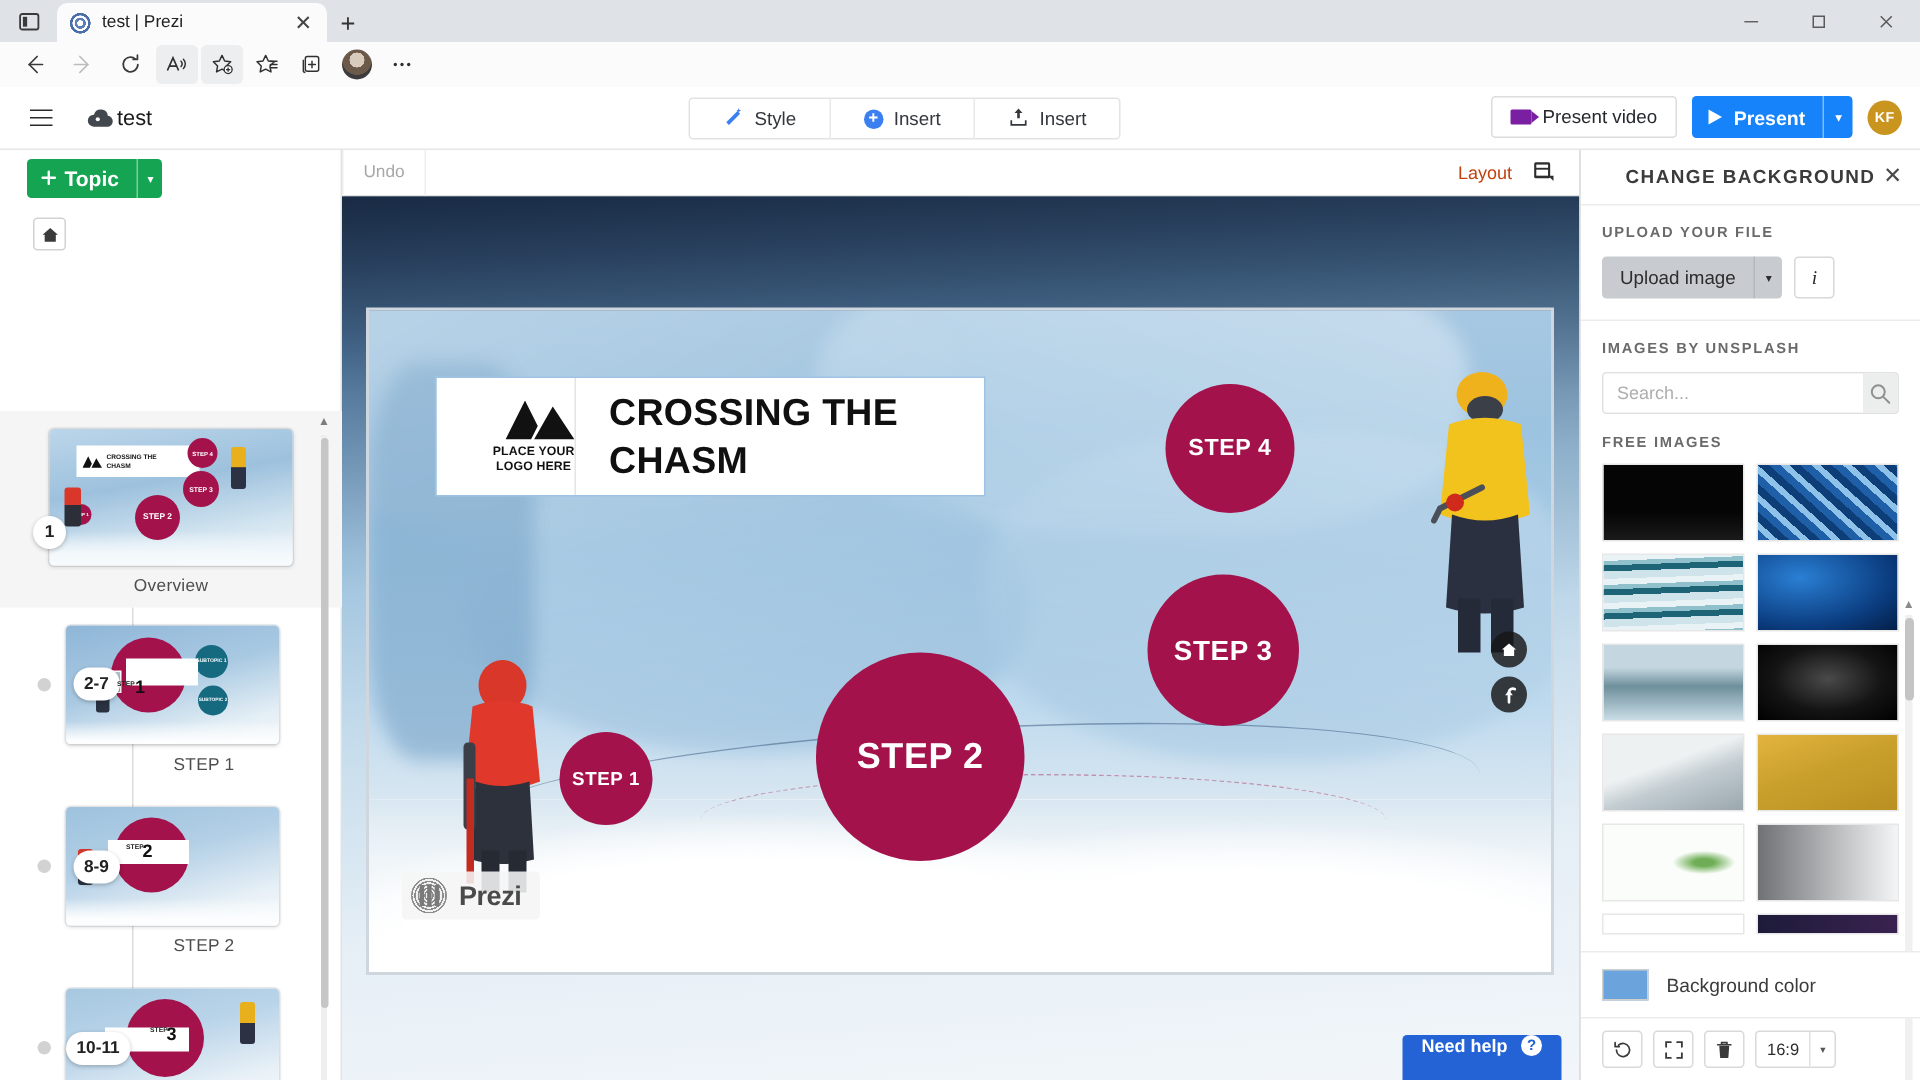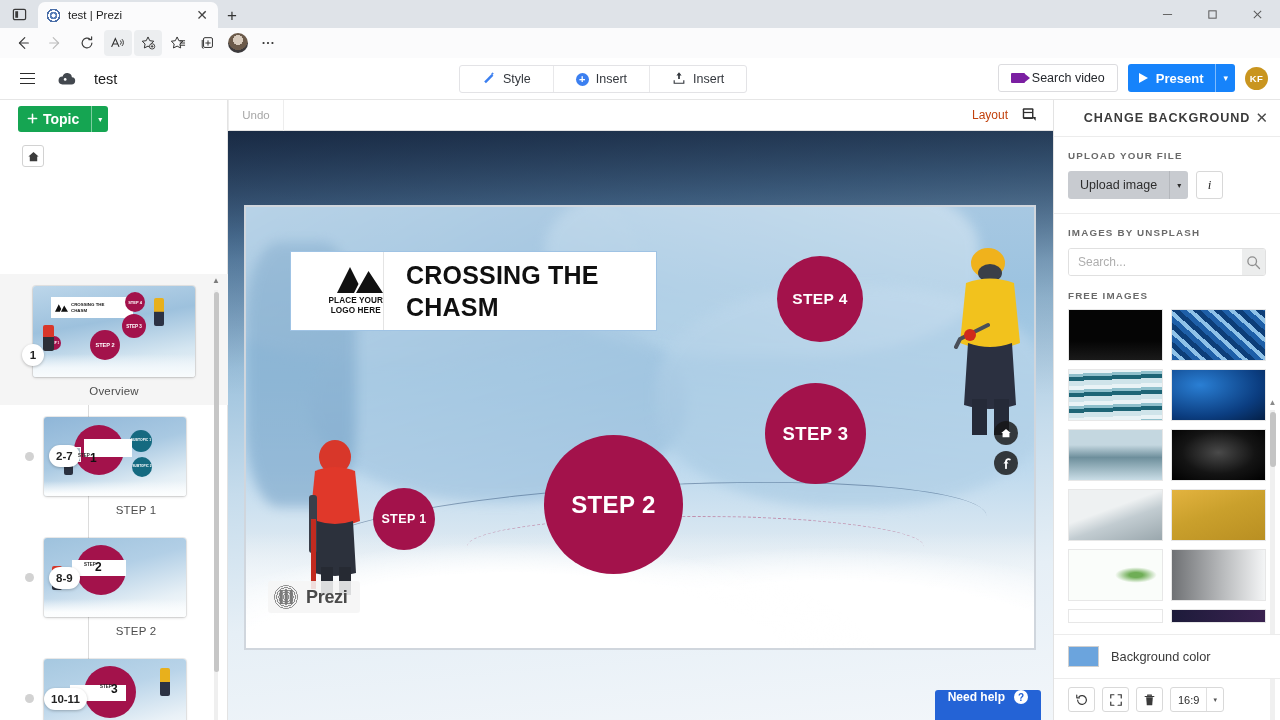--- a/index.html
+++ b/index.html
@@ -65,21 +65,21 @@
 
   
   .app-bar {
     position: absolute; top: 58px; left: 0; width: 1280px; height: 42px;
     background: #fff; border-bottom: 1px solid #e6e6e6;
     display: flex; align-items: center; padding: 0 12px;
   }
   .hamburger { width: 30px; height: 30px; display: flex; align-items: center; justify-content: center; }
   .hamburger i { display: block; width: 15px; height: 1.6px; background: #2b2b2b; box-shadow: 0 -5px 0 #2b2b2b, 0 5px 0 #2b2b2b; }
   .cloud-icon { margin-left: 14px; width: 22px; height: 22px; display: flex; align-items: center; justify-content: center; color: #43484f; }
-  .doc-title { margin-left: 16px; font-size: 14.5px; color: #1b1b1b; }
+  .doc-title { margin-left: 0; font-size: 14.5px; color: #1b1b1b; }
 
   .center-tools {
     position: absolute; left: 459px; top: 65px;
     display: flex; height: 28px; border: 1px solid #e3e3e6; border-radius: 3px; overflow: hidden;
     background: #fff;
   }
   .center-tools .tool {
     display: flex; align-items: center; gap: 7px;
     padding: 0 22px; font-size: 12.5px; color: #33373d;
     border-right: 1px solid #e8e8ea;
@@ -452,21 +452,21 @@
             <path d="M2.5 10.5v3.5h11v-3.5" fill="none" stroke="#33373d" stroke-width="1.3"></path>
           </svg>
       </span>
       <span>Insert</span>
     </div>
   </div>
 
   <div class="right-tools">
     <div class="btn-create-video">
       <span class="cam-icon"></span>
-      <span>Search video</span>
+      <span>Present video</span>
     </div>
     <div class="btn-present">
       <span class="lbl">
         <span class="play-tri"></span>
         <span>Present</span>
       </span>
       <span class="caret">▾</span>
     </div>
     <div class="avatar-user">KF</div>
   </div>

